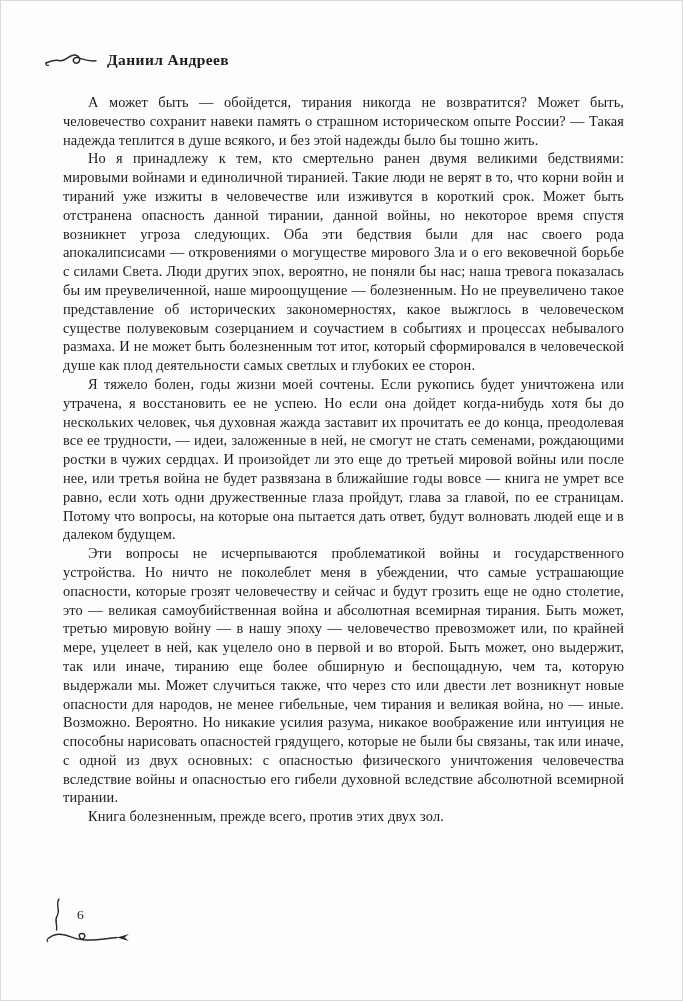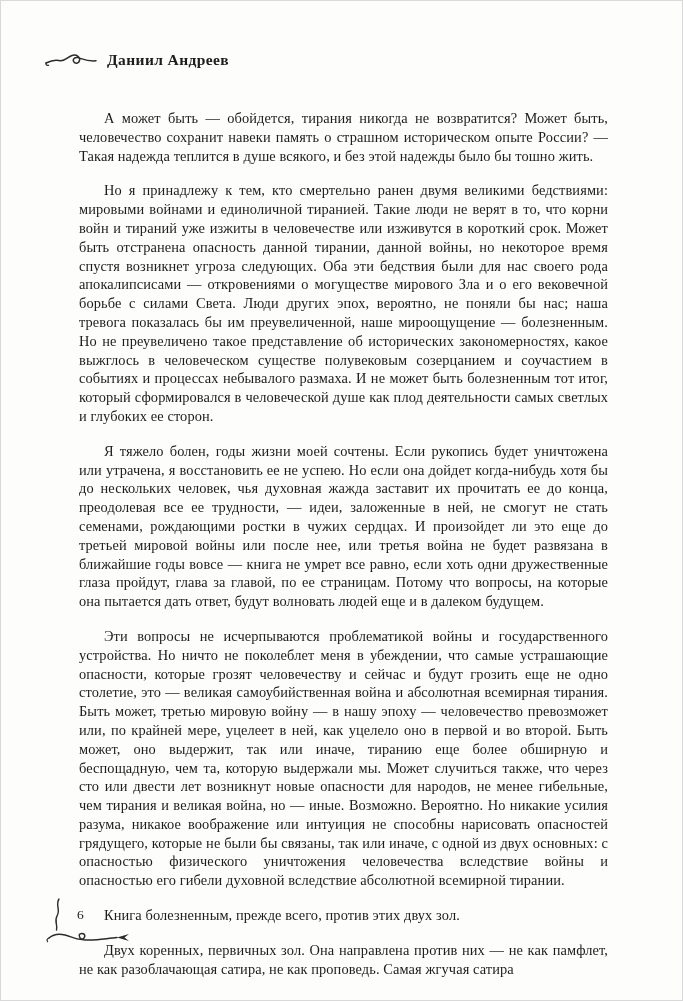--- a/index.html
+++ b/index.html
@@ -41,21 +41,21 @@
     position: absolute;
     top: 92px;
     left: 62px;
     width: 561px;
     font-size: 14.4px;
     line-height: 18.8px;
     text-align: justify;
     letter-spacing: 0.1px;
   }
   .body-text p {
-    margin: 16px;
+    margin: 0;
     text-indent: 25px;
   }
   .page-footer {
     position: absolute;
     left: 44px;
     top: 896px;
     width: 120px;
     height: 60px;
   }
   .footer-ornament {
@@ -85,21 +85,20 @@
     </span>
     <span class="author-name">Даниил Андреев</span>
   </div>
 
   <div class="body-text">
     <p>А может быть — обойдется, тирания никогда не возвратится? Может быть, человечество сохранит навеки память о страшном историческом опыте России? — Такая надежда теплится в душе всякого, и без этой надежды было бы тошно жить.</p>
     <p>Но я принадлежу к тем, кто смертельно ранен двумя великими бедствиями: мировыми войнами и единоличной тиранией. Такие люди не верят в то, что корни войн и тираний уже изжиты в человечестве или изживутся в короткий срок. Может быть отстранена опасность данной тирании, данной войны, но некоторое время спустя возникнет угроза следующих. Оба эти бедствия были для нас своего рода апокалипсисами — откровениями о могуществе мирового Зла и о его вековечной борьбе с силами Света. Люди других эпох, вероятно, не поняли бы нас; наша тревога показалась бы им преувеличенной, наше мироощущение — болезненным. Но не преувеличено такое представление об исторических закономерностях, какое выжглось в человеческом существе полувековым созерцанием и соучастием в событиях и процессах небывалого размаха. И не может быть болезненным тот итог, который сформировался в человеческой душе как плод деятельности самых светлых и глубоких ее сторон.</p>
     <p>Я тяжело болен, годы жизни моей сочтены. Если рукопись будет уничтожена или утрачена, я восстановить ее не успею. Но если она дойдет когда-нибудь хотя бы до нескольких человек, чья духовная жажда заставит их прочитать ее до конца, преодолевая все ее трудности, — идеи, заложенные в ней, не смогут не стать семенами, рождающими ростки в чужих сердцах. И произойдет ли это еще до третьей мировой войны или после нее, или третья война не будет развязана в ближайшие годы вовсе — книга не умрет все равно, если хоть одни дружественные глаза пройдут, глава за главой, по ее страницам. Потому что вопросы, на которые она пытается дать ответ, будут волновать людей еще и в далеком будущем.</p>
     <p>Эти вопросы не исчерпываются проблематикой войны и государственного устройства. Но ничто не поколеблет меня в убеждении, что самые устрашающие опасности, которые грозят человечеству и сейчас и будут грозить еще не одно столетие, это — великая самоубийственная война и абсолютная всемирная тирания. Быть может, третью мировую войну — в нашу эпоху — человечество превозможет или, по крайней мере, уцелеет в ней, как уцелело оно в первой и во второй. Быть может, оно выдержит, так или иначе, тиранию еще более обширную и беспощадную, чем та, которую выдержали мы. Может случиться также, что через сто или двести лет возникнут новые опасности для народов, не менее гибельные, чем тирания и великая война, но — иные. Возможно. Вероятно. Но никакие усилия разума, никакое воображение или интуиция не способны нарисовать опасностей грядущего, которые не были бы связаны, так или иначе, с одной из двух основных: с опасностью физического уничтожения человечества вследствие войны и опасностью его гибели духовной вследствие абсолютной всемирной тирании.</p>
     <p>Книга болезненным, прежде всего, против этих двух зол.</p>
-    <p>Двух коренных, первичных зол. Она направлена против них — не как памфлет, не как разоблачающая сатира, не как проповедь. Самая жгучая сатира</p>
   </div>
 
   <div class="page-footer">
     <span class="footer-ornament">
       <svg width="92" height="52" viewBox="0 0 92 52" aria-hidden="true">
         <path d="M14 2 C10 8 16 13 12 19 C9 24 13 28 11.5 33" fill="none" stroke="#2b2b2b" stroke-width="1.4" stroke-linecap="round"></path>
         <path d="M4 41 C8 37.5 14 36.5 20 38 C26 39.5 30 42.5 37 42.5 C33 40 33.5 36.5 37 36.5 C40.5 36.5 41 40.5 37 42.5 C47 44.5 60 41.5 72 40.5" fill="none" stroke="#2b2b2b" stroke-width="1.4" stroke-linecap="round"></path>
         <path d="M72 40.5 l12 -3.5 l-4.5 3.5 l4.5 3.5 z" fill="#2b2b2b"></path>
         <path d="M4 41 c-1.8 0.6 -2.6 2.4 -1.4 3.6" fill="none" stroke="#2b2b2b" stroke-width="1.2" stroke-linecap="round"></path>
       </svg>

